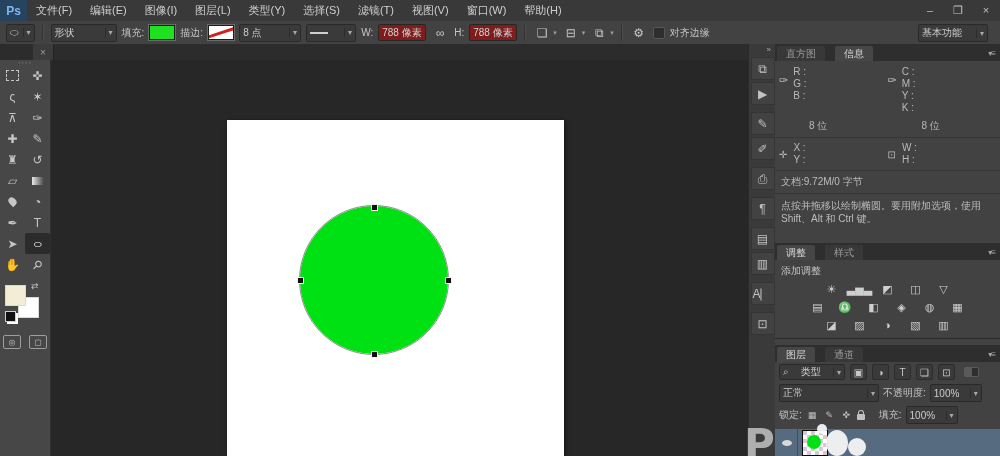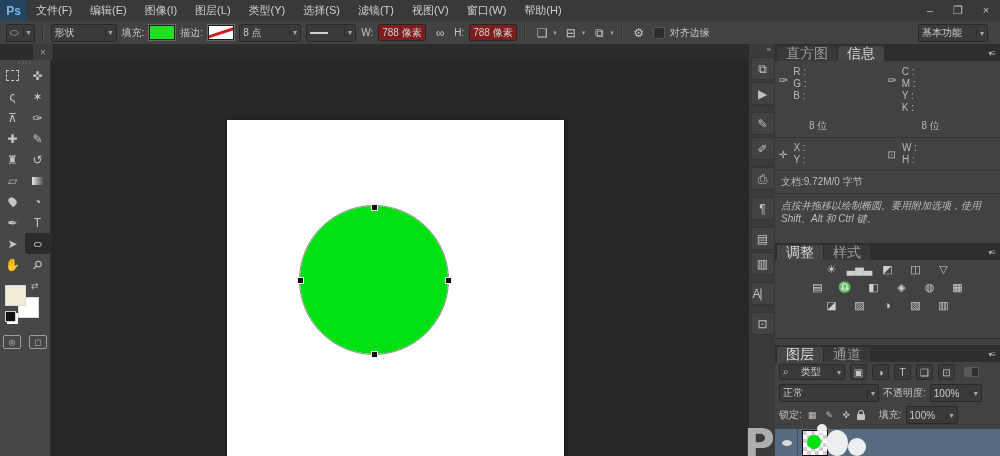--- a/index.html
+++ b/index.html
@@ -80,35 +80,35 @@
         border-left:1px solid #2a2a2a;display:flex;flex-direction:column;align-items:center;}
   .dock-collapse{align-self:flex-end;color:#a8a8a8;font-size:8px;padding:1px 5px 2px 0;}
   .dock-ico{width:22px;height:21px;margin:1px 0;display:flex;align-items:center;justify-content:center;
             color:#c2c2c2;font-size:12px;background:#424242;border:1px solid #343434;border-radius:2px;}
   .dock-gap{height:5px;}
 
   
   .panels{position:absolute;left:775px;top:44px;width:225px;bottom:0;background:#424242;}
   .panel{position:absolute;left:0;right:0;border-bottom:1px solid #2a2a2a;background:#424242;}
   .panel-tabs{height:17px;background:#2e2e2e;display:flex;align-items:flex-end;padding-left:2px;}
-  .ptab{height:15px;padding:0 9px;font-size:14px;display:flex;align-items:center;
-        background:#383838;color:#9d9d9d;margin-right:1px;border-radius:2px 2px 0 0;}
+  .ptab{height:15px;padding:0 9px;font-size:10px;display:flex;align-items:center;
+        background:#383838;color:#9d9d9d;margin-right:10px;border-radius:2px 2px 0 0;}
   .ptab.active{background:#464646;color:#d8d8d8;}
   .pmenu{margin-left:auto;color:#a5a5a5;font-size:8px;padding:0 5px 3px 0;letter-spacing:-1px;}
 
   .info-body{display:flex;padding:5px 4px 2px 4px;font-size:10px;color:#b9b9b9;}
   .info-col{flex:1;display:flex;gap:5px;}
   .info-col .picker{font-size:11px;color:#c3c3c3;padding-top:8px;}
   .info-lines div{line-height:12px;}
   .bits{margin:3px 0 4px 34px;font-size:10px;color:#b9b9b9;}
   .info-xy{display:flex;border-top:1px solid #373737;padding:4px 4px;font-size:10px;color:#b9b9b9;}
   .info-xy .seg{flex:1;display:flex;gap:6px;align-items:center;}
   .docsize{border-top:1px solid #373737;padding:4px 6px;font-size:10px;color:#bdbdbd;}
   .tip{border-top:1px solid #373737;padding:5px 6px;font-size:10px;line-height:13px;color:#bdbdbd;
-       height:58px;font-style:italic;}
+       height:58px;}
 
   .adj-label{padding:4px 6px 2px 6px;font-size:10px;color:#c2c2c2;}
   .adj-row{display:flex;gap:10px;justify-content:center;padding:2px 0;}
   .adj-ico{width:18px;height:14px;display:flex;align-items:center;justify-content:center;
            color:#cfcfcf;font-size:11px;}
 
   .lay-filter{display:flex;align-items:center;gap:5px;padding:2px 4px;}
   .lay-filter .cmb{height:14px;}
   .lf-ico{width:15px;height:14px;display:flex;align-items:center;justify-content:center;
           color:#c6c6c6;font-size:10px;background:#3a3a3a;border:1px solid #2c2c2c;border-radius:2px;}
@@ -365,20 +365,21 @@
       <div class="docsize">文档:9.72M/0 字节</div>
       <div class="tip">点按并拖移以绘制椭圆。要用附加选项，使用 Shift、Alt 和 Ctrl 键。</div>
     </div>
 
     <div class="panel" style="top:199px;height:95px;">
       <div class="panel-tabs">
         <div class="ptab active">调整</div>
         <div class="ptab">样式</div>
         <span class="pmenu">▾≡</span>
       </div>
+      <div class="adj-label">添加调整</div>
       <div class="adj-row">
         <span class="adj-ico">☀</span>
         <span class="adj-ico">▃▅▃</span>
         <span class="adj-ico">◩</span>
         <span class="adj-ico">◫</span>
         <span class="adj-ico">▽</span>
       </div>
       <div class="adj-row">
         <span class="adj-ico">▤</span>
         <span class="adj-ico">♎</span>

